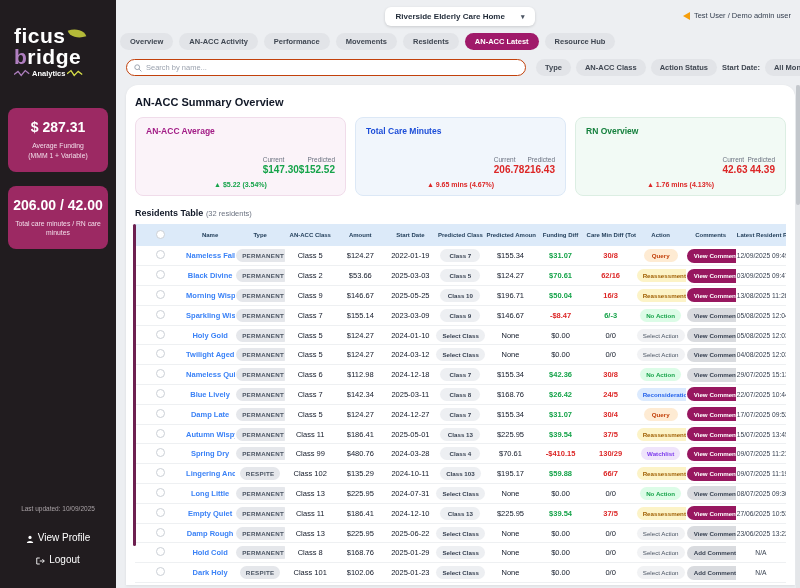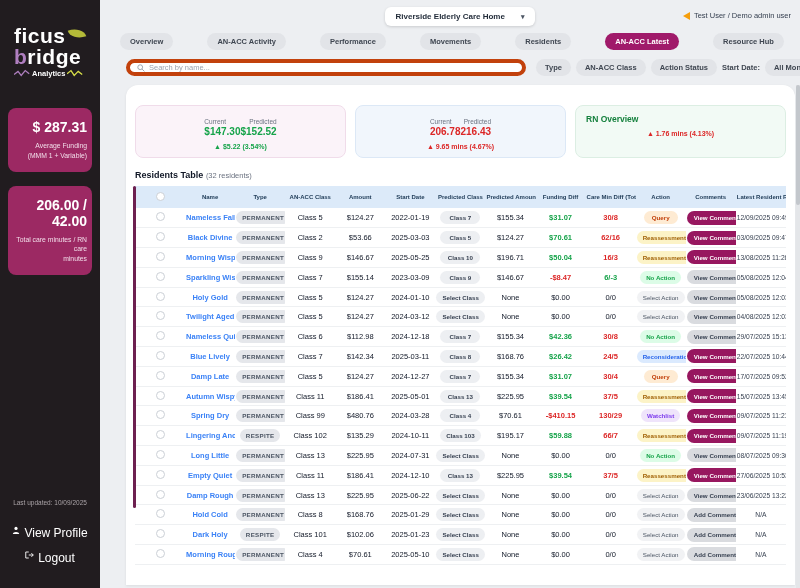--- a/index.html
+++ b/index.html
@@ -1,67 +1,67 @@
 <!DOCTYPE html>
 <html><head>
 <meta charset="utf-8">
 <style>
   * { box-sizing: border-box; margin: 0; padding: 0; }
   html,body { width: 800px; height: 588px; overflow: hidden; }
   body { font-family: "Liberation Sans", sans-serif; background: #EDEFF2; position: relative; }
 
   
-  .sidebar { position: absolute; left:0; top:0; width:100px; height:588px; background:#211C1F; color:#fff; z-index:5; }
+  .sidebar { position: absolute; left:0; top:0; width:116px; height:588px; background:#211C1F; color:#fff; z-index:5; }
   .logo { padding: 26px 8px 0 14px; }
   .logo-l1 { font-size:21px; font-weight:bold; color:#fff; letter-spacing:.5px; line-height:.95; display:flex; align-items:flex-start; gap:3px;}
   .leaf { display:inline-block; width:16px; height:11px; background:#b4ba38; border-radius:0 100% 0 100%; transform:rotate(-18deg); margin-top:2px;}
   .logo-l2 { font-size:21px; font-weight:bold; color:#fff; letter-spacing:.5px; line-height:1.0;}
   .logo-l2 .b { color:#b07fc0; }
   .logo-l3 { display:flex; align-items:center; gap:2px; margin-top:2px; font-size:7.5px; font-weight:bold; color:#fff; }
   .zig { width:16px; height:8px; }
-  .stat-card { background:#9C2963; border-radius:8px; margin:0 8px 14px 8px; padding:11px 5px; text-align:right; }
+  .stat-card { background:#9C2963; border-radius:8px; margin:0 8px 14px 8px; padding:11px 5px; text-align:center; }
   .stat-card.first { margin-top:30px; }
   .stat-value { font-size:14px; font-weight:bold; color:#fff; }
   .stat-label { font-size:6.8px; line-height:1.45; margin-top:6px; color:#F2DCE9; }
   .sidebar-bottom { position:absolute; bottom:12px; left:0; width:100%; text-align:center; }
   .last-updated { font-size:6.5px; color:#A9A2A6; margin-bottom:20px; }
-  .side-link { font-size:12px; color:#fff; margin:11px 0; display:flex; justify-content:center; align-items:flex-start; gap:4px; cursor:pointer; }
+  .side-link { font-size:10px; color:#fff; margin:11px 0; display:flex; justify-content:center; align-items:flex-end; gap:4px; cursor:pointer; }
 
   
   .main { margin-left:120px; height:588px; position:relative; }
   .topbar { height:28px; position:relative; display:flex; justify-content:center; align-items:flex-start; padding-top:7px; }
   .facility { background:#fff; border-radius:6px; box-shadow:0 1px 3px rgba(0,0,0,.15); font-size:8px; font-weight:bold; color:#1f2937; padding:5px 11px; display:flex; align-items:center; gap:16px; cursor:pointer;}
   .chev { font-size:7px; color:#4B5563; }
   .userbox { position:absolute; right:9px; top:11px; display:flex; align-items:center; gap:4px; font-size:7.5px; color:#374151; }
   .wave { width:0; height:0; border-top:4px solid transparent; border-bottom:4px solid transparent; border-right:7px solid #F59E0B; }
 
-  .tabs { display:flex; gap:6px; justify-content:space-between; margin:5px 16px 0 0; }
+  .tabs { display:flex; gap:6px; justify-content:flex-start; margin:5px 16px 0 0; }
   .tab { background:#E2E4E8; color:#3F4651; font-size:7.5px; font-weight:bold; padding:4px 10px; border-radius:10px; cursor:pointer; white-space:nowrap;}
   .tab.active { background:#A01A6A; color:#fff; }
 
   .filterbar { display:flex; align-items:center; margin:9px 6px 0 6px; gap:5px; }
-  .search { flex:0 0 400px; background:#fff; border:4px solid #c2410c; border-radius:9px; height:17px; display:flex; align-items:center; padding:0 7px; gap:4px; color:#9CA3AF; font-size:7.5px; }
+  .search { flex:0 0 400px; background:#fff; border:1px solid #c2410c; border-radius:9px; height:17px; display:flex; align-items:center; padding:0 7px; gap:4px; color:#9CA3AF; font-size:7.5px; }
   .spacer { flex:1; }
   .fpill { background:#E2E4E8; border-radius:10px; padding:4px 9px; font-size:7.5px; font-weight:bold; color:#3F4651; cursor:pointer; white-space:nowrap;}
   .flabel { font-size:7.5px; font-weight:bold; color:#3F4651; white-space:nowrap; }
 
   
   .content-card { background:#fff; margin:9px 5px 0 6px; border-radius:12px 12px 0 0; box-shadow:0 1px 3px rgba(0,0,0,.08); padding:11px 9px 0 9px; height:500px; overflow:hidden; }
   .sec-title { font-size:11px; font-weight:bold; color:#111827; }
 
   .cards { display:grid; grid-template-columns:1fr 1fr 1fr; gap:9px; margin-top:9px; }
   .scard { border-radius:8px; padding:8px 10px 7px 10px; border:1px solid transparent; }
   .sc-pink  { background:#FBF3F9; border-color:#F0DCEA; }
   .sc-blue  { background:#F1F6FC; border-color:#DCE8F6; }
   .sc-green { background:#F2FAF5; border-color:#DCEEE3; }
   .scard-title { font-size:8.5px; font-weight:bold; }
   .sc-pink  .scard-title { color:#A21C86; }
   .sc-blue  .scard-title { color:#1D4ED8; }
   .sc-green .scard-title { color:#15803D; }
-  .cp-row { display:flex; justify-content:center; margin-top:4px; }
+  .cp-row { display:flex; justify-content:flex-end; margin-top:20px; }
   .cp-lbl { font-size:6.5px; color:#6B7280; }
   .cp-val { font-size:10px; font-weight:bold; margin-top:1px; }
   .v-green { color:#16A34A; } .v-red { color:#DC2626; }
   .delta { text-align:center; font-size:7px; font-weight:bold; margin-top:6px; }
   .d-green { color:#16A34A; } .d-red { color:#DC2626; }
 
   .tbl-title-row { margin-top:12px; font-size:9px; font-weight:bold; color:#111827; }
   .tbl-count { font-size:7.5px; color:#6B7280; font-weight:normal; }
 
   .twrap { margin-top:6px; position:relative; }
@@ -172,50 +172,63 @@
     <div class="spacer"></div>
     <div class="fpill">Type</div>
     <div class="fpill">AN-ACC Class</div>
     <div class="fpill">Action Status</div>
     <div class="flabel">Start Date:</div>
     <div class="fpill">All Months</div>
 
   </div>
 
   <div class="content-card">
+    <div class="sec-title">AN-ACC Summary Overview</div>
 
     <div class="cards">
         <div class="scard sc-pink">
+    <div class="scard-title">AN-ACC Average</div>
     <div class="cp-row">
       <div>
               <div class="cp-lbl cur-lbl">Current</div>
               <div class="cp-val cur-val v-green">$147.30</div>
             </div>
       <div style="text-align:right">
               <div class="cp-lbl pred-lbl">Predicted</div>
               <div class="cp-val pred-val v-green">$152.52</div>
             </div>
     </div>
     <div class="delta d-green">▲ $5.22 (3.54%)</div>
   </div>
         <div class="scard sc-blue">
+    <div class="scard-title">Total Care Minutes</div>
     <div class="cp-row">
       <div>
               <div class="cp-lbl cur-lbl">Current</div>
               <div class="cp-val cur-val v-red">206.78</div>
             </div>
       <div style="text-align:right">
               <div class="cp-lbl pred-lbl">Predicted</div>
               <div class="cp-val pred-val v-red">216.43</div>
             </div>
     </div>
     <div class="delta d-red">▲ 9.65 mins (4.67%)</div>
   </div>
         <div class="scard sc-green">
     <div class="scard-title">RN Overview</div>
+    <div class="cp-row">
+      <div>
+              <div class="cp-lbl cur-lbl">Current</div>
+              <div class="cp-val cur-val v-red">42.63</div>
+            </div>
+      <div style="text-align:right">
+              <div class="cp-lbl pred-lbl">Predicted</div>
+              <div class="cp-val pred-val v-red">44.39</div>
+            </div>
+    </div>
     <div class="delta d-red">▲ 1.76 mins (4.13%)</div>
   </div>
       </div>
 
     <div class="tbl-title-row">
       <span>Residents Table</span>
       <span class="tbl-count">(32 residents)</span>
     </div>
 
     <div class="twrap">

